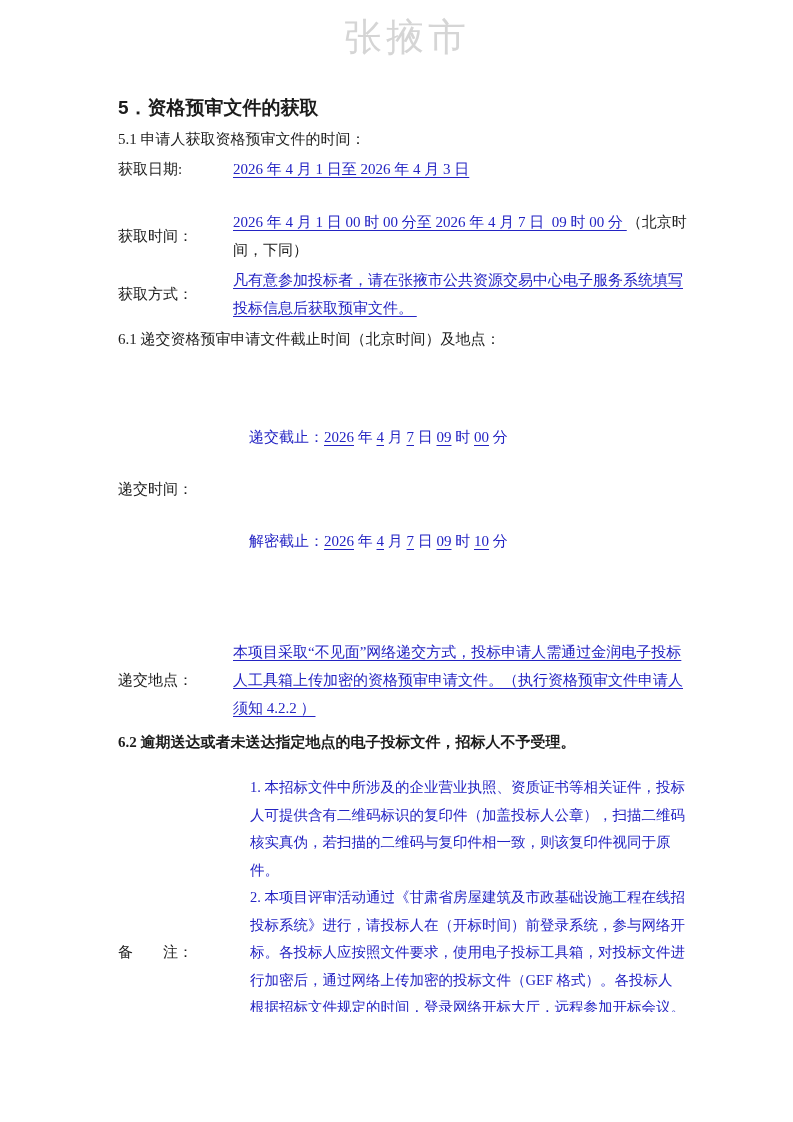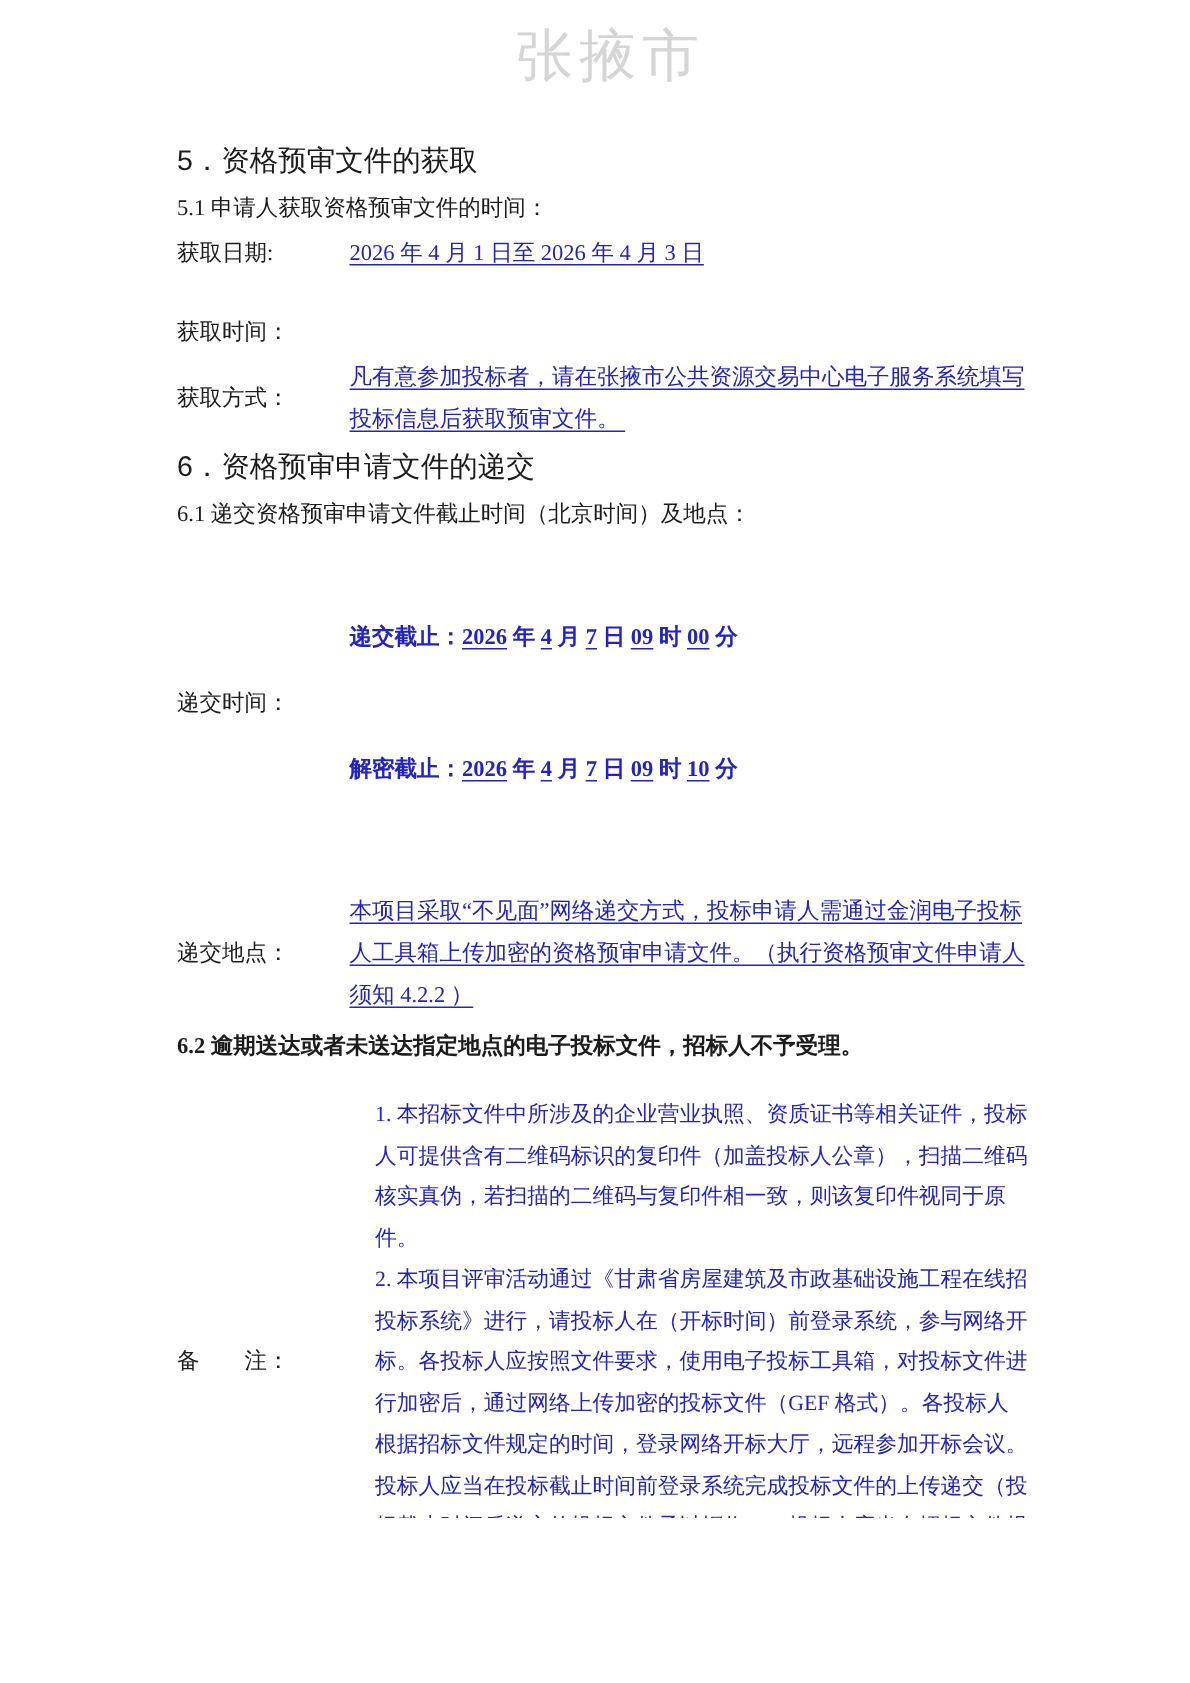--- a/index.html
+++ b/index.html
@@ -29,21 +29,21 @@
     user-select: none;
   }
   .content {
     position: absolute;
     left: 118px;
     top: 96px;
     width: 570px;
   }
   .sec-heading {
     font-family: "Liberation Sans", sans-serif;
-    font-weight: normal;
+    font-weight: bold;
     font-size: 19px;
     line-height: 24px;
     white-space: pre-wrap;
   }
   .para {
     font-size: 15px;
     line-height: 22px;
     white-space: pre-wrap;
   }
   .row { display: flex; align-items: center; }
@@ -54,21 +54,21 @@
     line-height: 28px;
     white-space: pre-wrap;
   }
   .row-value {
     flex: 1 1 auto;
     font-size: 15px;
     line-height: 28px;
     white-space: pre-wrap;
   }
   .lh26 { line-height: 26px; }
-  .value-line { margin: 0; font-weight: bold; }
+  .value-line { margin: 16px; }
   .seg-plain { color: var(--text); }
   .seg-link { color: var(--blue); }
   .seg-link-u {
     color: var(--blue);
     text-decoration: underline;
     text-underline-offset: 3px;
     text-decoration-thickness: 1px;
   }
   .remark-value {
     flex: 0 0 437px;
@@ -111,28 +111,28 @@
     <div class="sec-heading mb8">5．资格预审文件的获取</div>
     <div class="para mb6">5.1 申请人获取资格预审文件的时间：</div>
 
     <div class="row mb26">
       <div class="row-label lh26">获取日期:</div>
       <div class="row-value lh26"><span class="seg-link-u">2026 年 4 月 1 日至 2026 年 4 月 3 日</span></div>
     </div>
 
     <div class="row mb2">
       <div class="row-label">获取时间：</div>
+      <div class="row-value"><span class="seg-link-u">2026 年 4 月 1 日 00 时 00 分至 2026 年 4 月 7 日  09 时 00 分 </span><span class="seg-plain">（北京时间，下同）</span></div>
     </div>
 
     <div class="row mb6">
       <div class="row-label">获取方式：</div>
       <div class="row-value"><span class="seg-link-u">凡有意参加投标者，请在张掖市公共资源交易中心电子服务系统填写投标信息后获取预审文件。 </span></div>
     </div>
 
-    <div class="sec-heading mt2 mb8">6．资格预审申请文件的递交</div>
     <div class="para mb6">6.1 递交资格预审申请文件截止时间（北京时间）及地点：</div>
 
     <div class="row mb16">
       <div class="row-label lh26">递交时间：</div>
       <div class="row-value lh26">
         <div class="value-line mb10"><span class="seg-link">递交截止：</span><span class="seg-link-u">2026</span><span class="seg-link"> 年 </span><span class="seg-link-u">4</span><span class="seg-link"> 月 </span><span class="seg-link-u">7</span><span class="seg-link"> 日 </span><span class="seg-link-u">09</span><span class="seg-link"> 时 </span><span class="seg-link-u">00</span><span class="seg-link"> 分</span></div>
         <div class="value-line"><span class="seg-link">解密截止：</span><span class="seg-link-u">2026</span><span class="seg-link"> 年 </span><span class="seg-link-u">4</span><span class="seg-link"> 月 </span><span class="seg-link-u">7</span><span class="seg-link"> 日 </span><span class="seg-link-u">09</span><span class="seg-link"> 时 </span><span class="seg-link-u">10</span><span class="seg-link"> 分</span></div>
       </div>
     </div>
 

